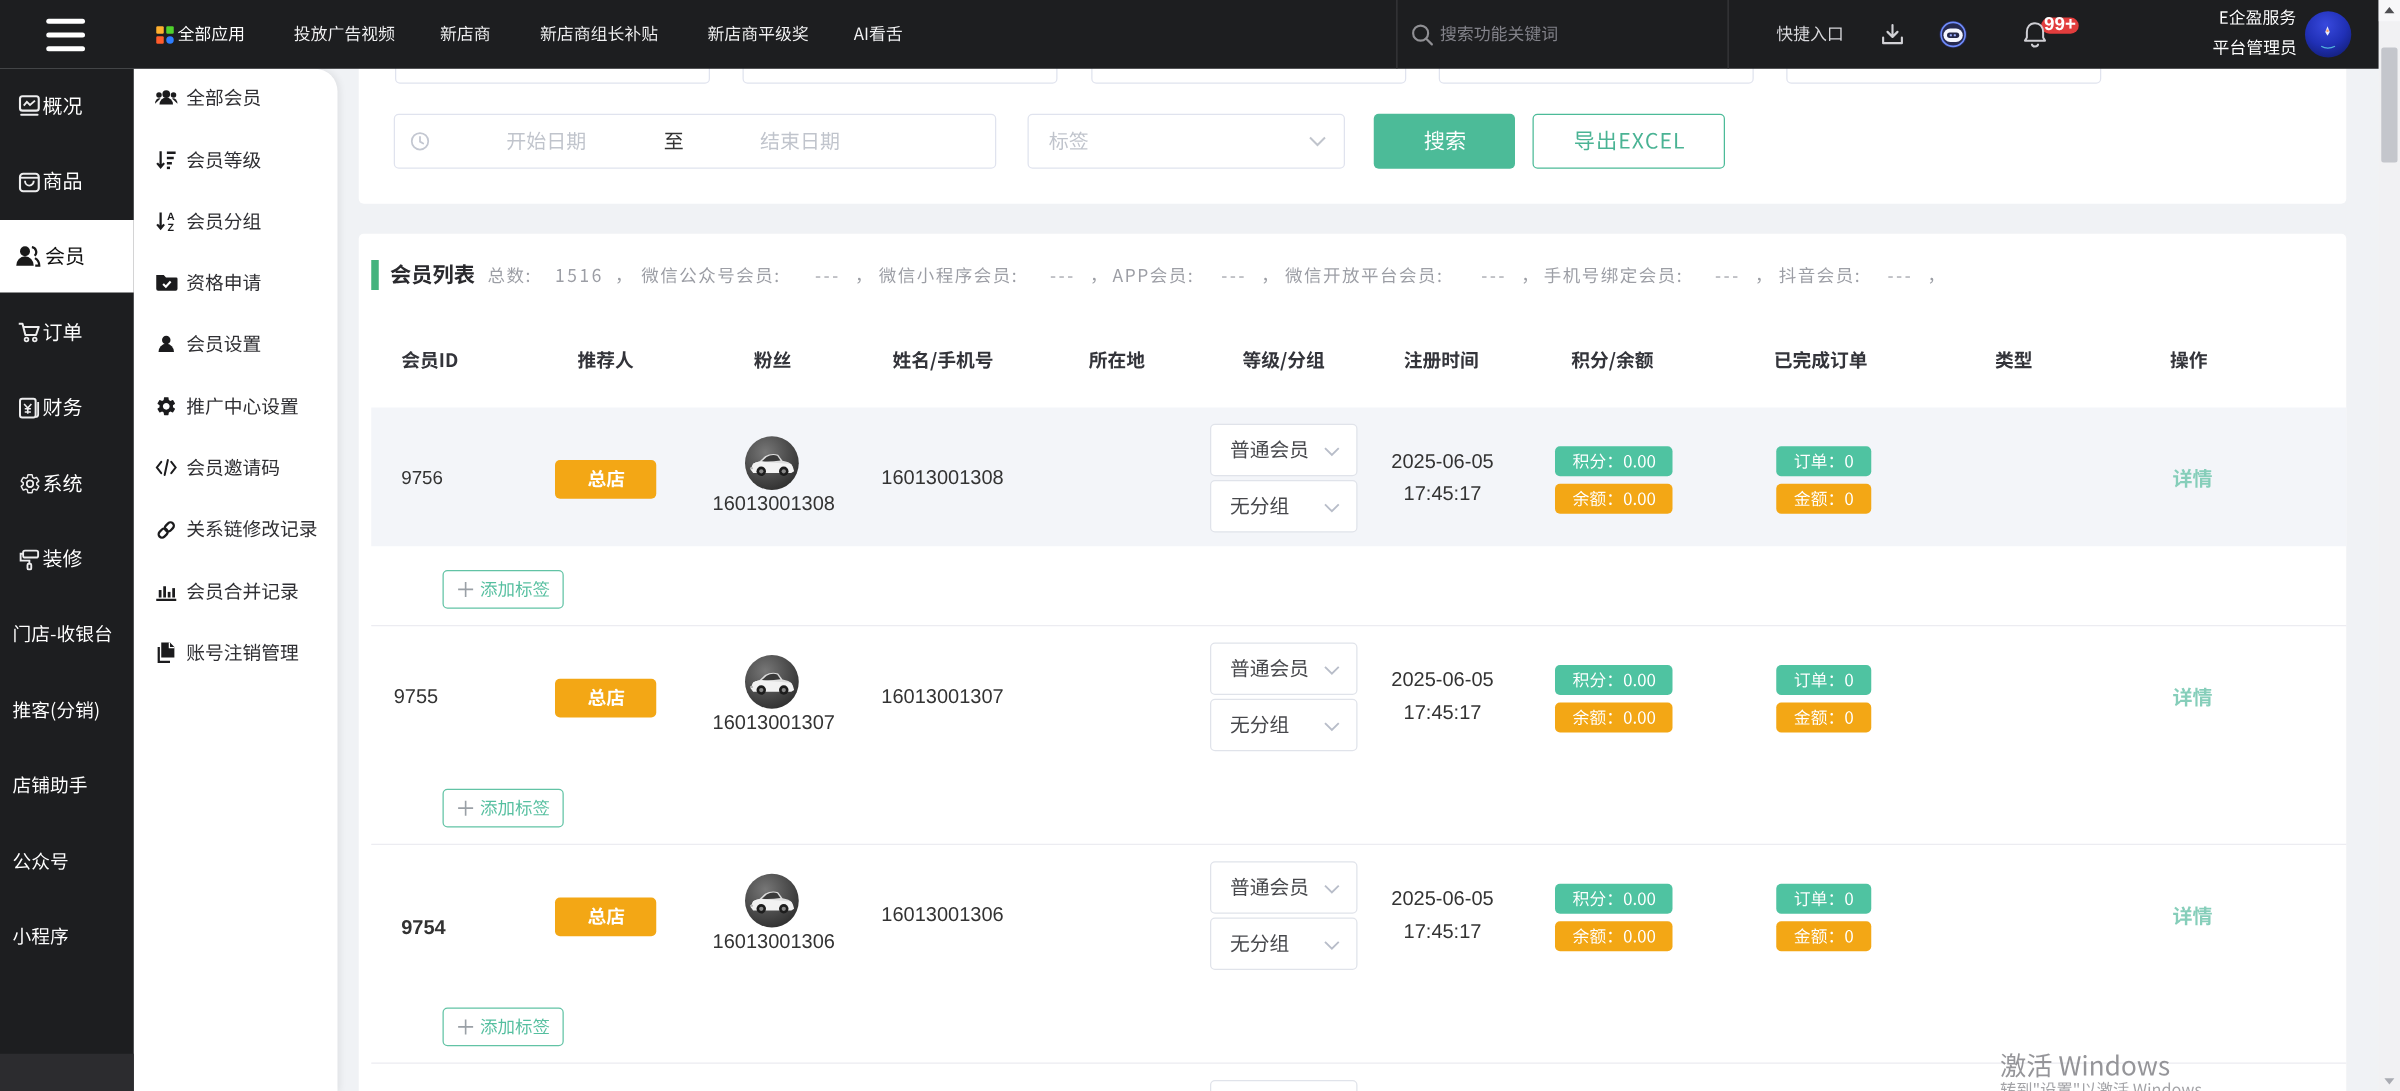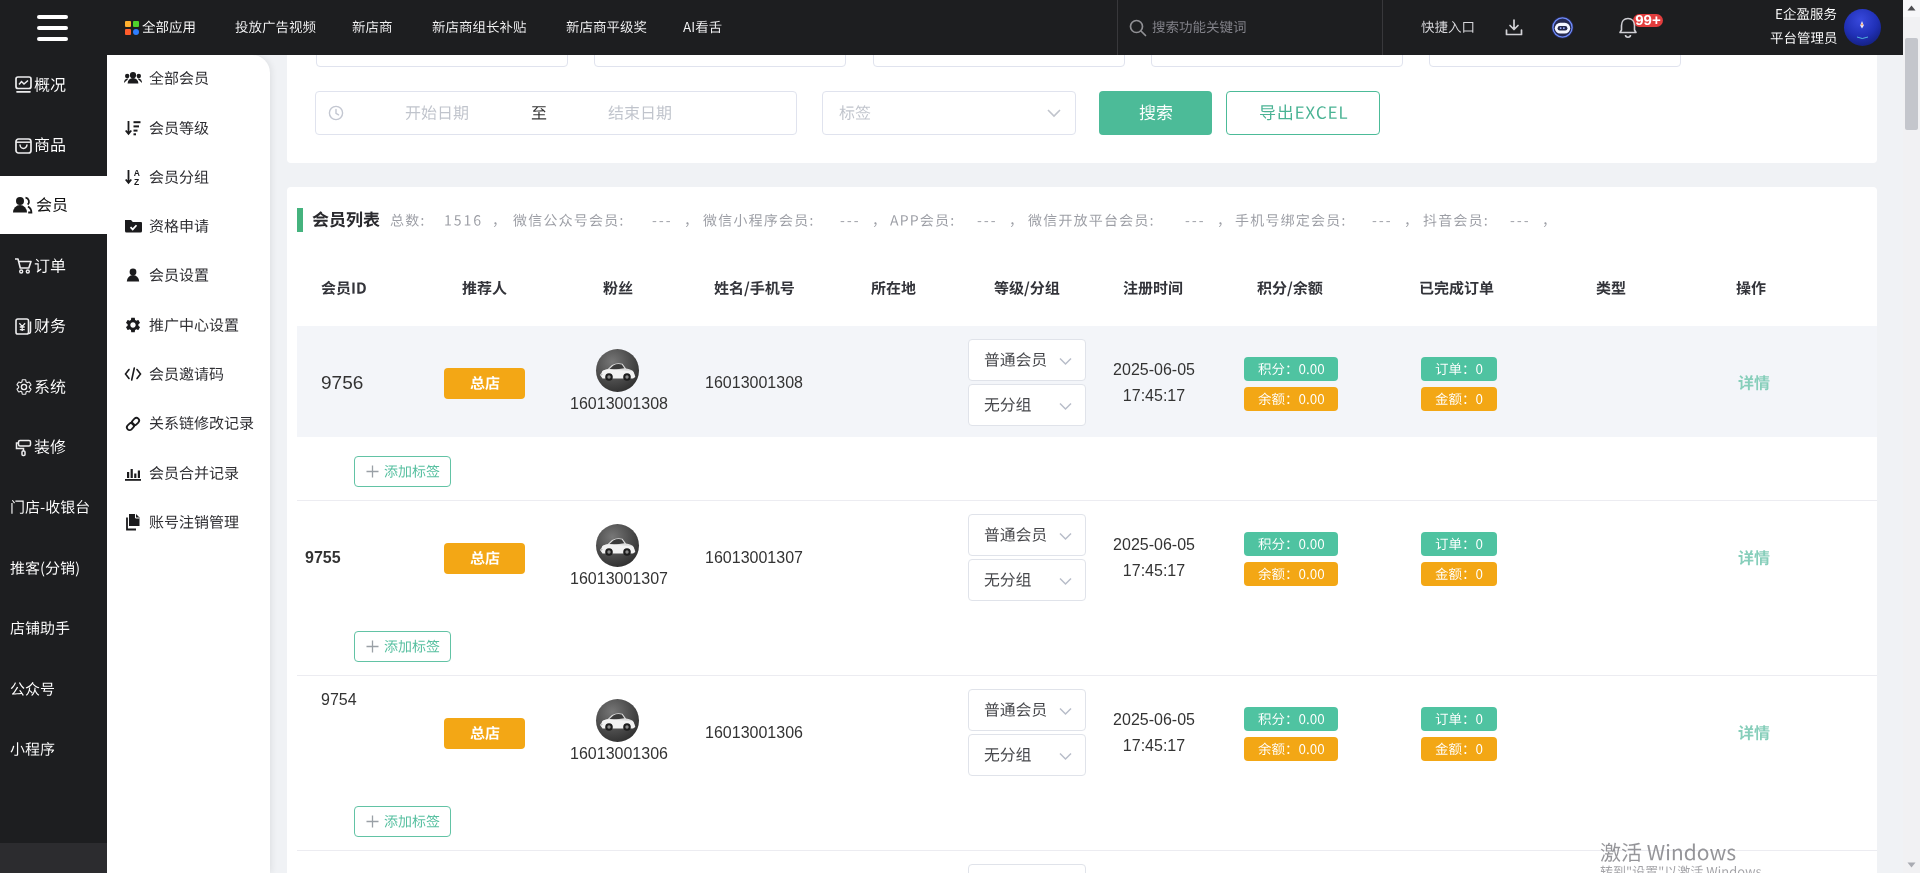--- a/index.html
+++ b/index.html
@@ -922,21 +922,21 @@
 <svg class="t" style="left:1736.0px;top:276.8px" width="30.0" height="22.5">
     <g fill="#33343a" transform="translate(0,16.65) scale(0.015000,-0.015000)">
       <use href="#q161"></use>
       <use href="#q162" x="1000"></use>
     </g>
   </svg>
 <div style="position:absolute;left:297px;top:326px;width:1580px;height:111px;z-index:6;background:#f3f5f9"></div>
 <div style="position:absolute;left:297px;top:500px;width:1580px;height:1px;z-index:6;background:#ececf1"></div>
 <div style="position:absolute;left:297px;top:675px;width:1580px;height:1px;z-index:6;background:#ececf1"></div>
 <div style="position:absolute;left:297px;top:850px;width:1580px;height:1px;z-index:6;background:#ececf1"></div>
-<div style="position:absolute;z-index:100;left:321px;top:371.0px;height:24px;line-height:24px;font-size:19px;color:#333;font-weight:400;white-space:nowrap">9756</div>
+<div style="position:absolute;z-index:100;left:321px;top:371.0px;height:24px;line-height:24px;font-size:15px;color:#333;font-weight:400;white-space:nowrap">9756</div>
 <div style="position:absolute;left:444px;top:367.5px;width:81px;height:31px;z-index:6;background:#f3a715;border-radius:4px"></div>
 <svg class="t" style="left:469.5px;top:371.8px" width="30.0" height="22.5">
     <g fill="#ffffff" transform="translate(0,16.65) scale(0.015000,-0.015000)">
       <use href="#q163"></use>
       <use href="#q164" x="1000"></use>
     </g>
   </svg>
 <svg style="position:absolute;left:595.5px;top:348.5px;z-index:7" width="43" height="43" viewBox="0 0 43 43">
     <radialGradient id="avg383" cx="0.38" cy="0.3" r="0.85">
       <stop offset="0" stop-color="#777"></stop>
@@ -1021,21 +1021,21 @@
       <use href="#q169" x="2000"></use>
       <use href="#q170" x="3000"></use>
     </g>
   </svg>
 <svg class="t" style="left:1738.0px;top:371.0px" width="32.0" height="24.0">
     <g fill="#86ceba" transform="translate(0,17.76) scale(0.016000,-0.016000)">
       <use href="#q175"></use>
       <use href="#q176" x="1000"></use>
     </g>
   </svg>
-<div style="position:absolute;z-index:100;left:305px;top:546.0px;height:24px;line-height:24px;font-size:16px;color:#333;font-weight:700;white-space:nowrap">9755</div>
+<div style="position:absolute;z-index:100;left:315px;top:546.0px;height:24px;line-height:24px;font-size:16px;color:#333;font-weight:400;white-space:nowrap">9755</div>
 <div style="position:absolute;left:444px;top:542.5px;width:81px;height:31px;z-index:6;background:#f3a715;border-radius:4px"></div>
 <svg class="t" style="left:469.5px;top:546.8px" width="30.0" height="22.5">
     <g fill="#ffffff" transform="translate(0,16.65) scale(0.015000,-0.015000)">
       <use href="#q163"></use>
       <use href="#q164" x="1000"></use>
     </g>
   </svg>
 <svg style="position:absolute;left:595.5px;top:523.5px;z-index:7" width="43" height="43" viewBox="0 0 43 43">
     <radialGradient id="avg558" cx="0.38" cy="0.3" r="0.85">
       <stop offset="0" stop-color="#777"></stop>
@@ -1120,21 +1120,21 @@
       <use href="#q169" x="2000"></use>
       <use href="#q170" x="3000"></use>
     </g>
   </svg>
 <svg class="t" style="left:1738.0px;top:546.0px" width="32.0" height="24.0">
     <g fill="#86ceba" transform="translate(0,17.76) scale(0.016000,-0.016000)">
       <use href="#q175"></use>
       <use href="#q176" x="1000"></use>
     </g>
   </svg>
-<div style="position:absolute;z-index:100;left:321px;top:688px;height:24px;line-height:24px;font-size:16px;color:#333;font-weight:400;white-space:nowrap">9754</div>
+<div style="position:absolute;z-index:100;left:321px;top:731px;height:24px;line-height:24px;font-size:16px;color:#333;font-weight:700;white-space:nowrap">9754</div>
 <div style="position:absolute;left:444px;top:717.5px;width:81px;height:31px;z-index:6;background:#f3a715;border-radius:4px"></div>
 <svg class="t" style="left:469.5px;top:721.8px" width="30.0" height="22.5">
     <g fill="#ffffff" transform="translate(0,16.65) scale(0.015000,-0.015000)">
       <use href="#q163"></use>
       <use href="#q164" x="1000"></use>
     </g>
   </svg>
 <svg style="position:absolute;left:595.5px;top:698.5px;z-index:7" width="43" height="43" viewBox="0 0 43 43">
     <radialGradient id="avg733" cx="0.38" cy="0.3" r="0.85">
       <stop offset="0" stop-color="#777"></stop>

